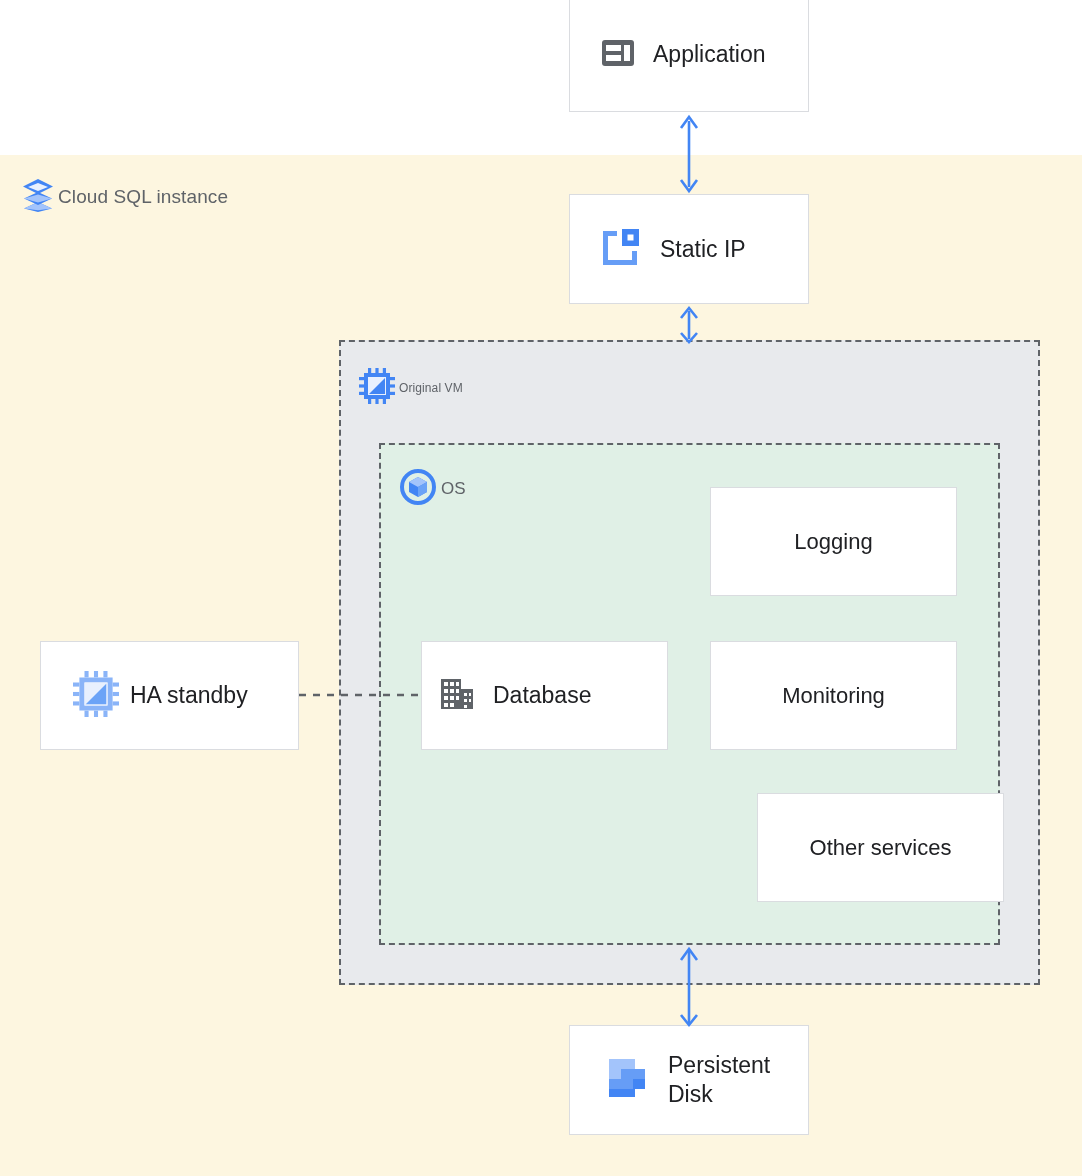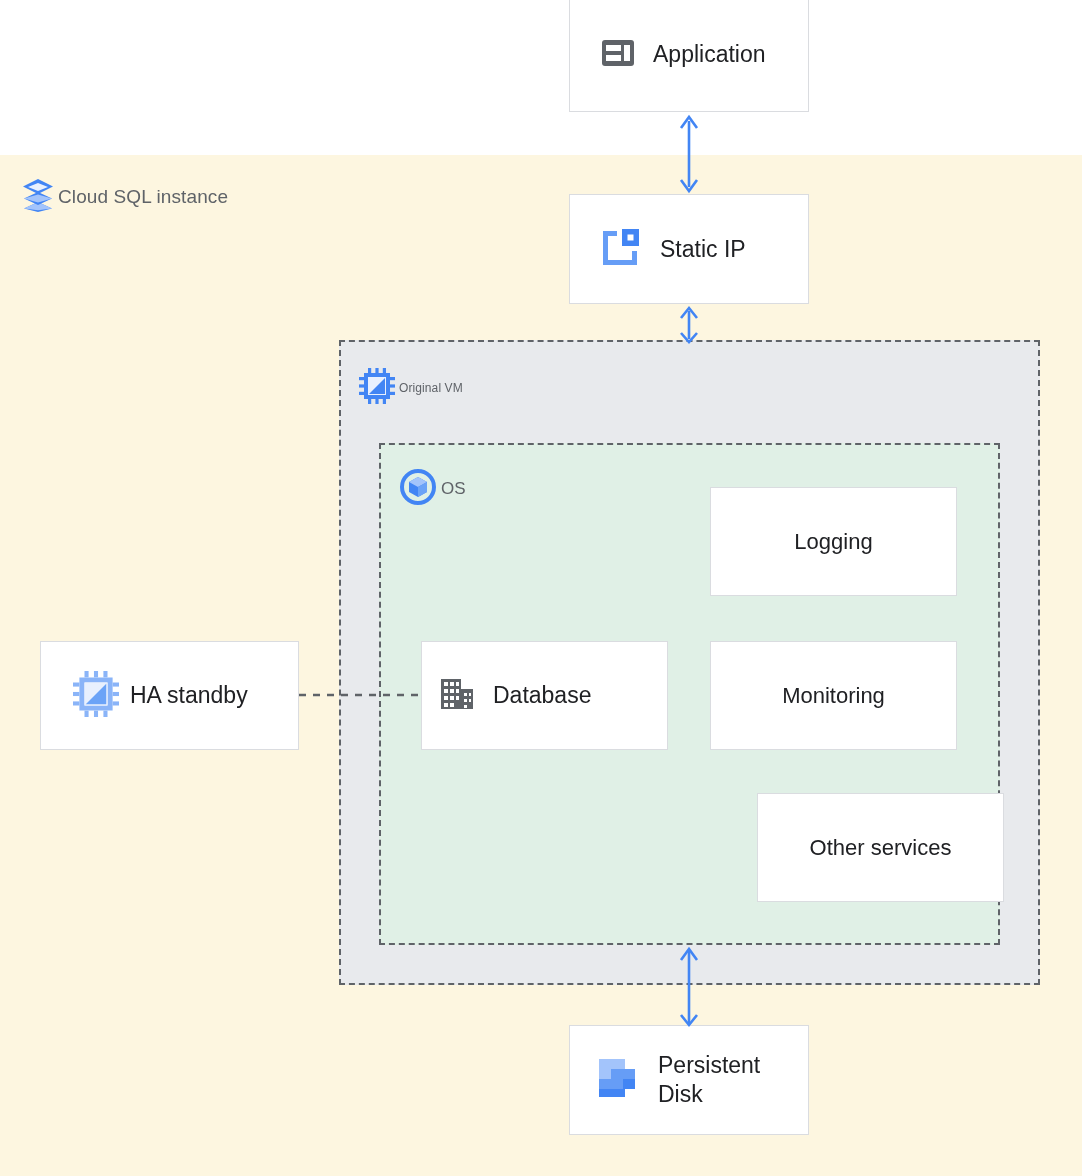--- a/index.html
+++ b/index.html
@@ -104,21 +104,21 @@
   #node-staticip .node-label,
   #node-hastandby .node-label,
   #node-database .node-label,
   #node-pd .node-label { font-size: 23px; }
 
   .node.icon-left { justify-content: flex-start; padding-left: 30px; }
   #node-application.icon-left { padding-left: 31px; }
   #node-staticip.icon-left { }
   #node-hastandby.icon-left { padding-left: 32px; gap: 11px; }
   #node-database.icon-left { padding-left: 17px; }
-  #node-pd.icon-left { padding-left: 28px; gap: 22px; }
+  #node-pd.icon-left { padding-left: 38px; gap: 22px; }
 
   
   .icon { display: block; flex: none; }
 
   
   .conn { position: absolute; }
   #arrow-app-ip    { left: 674px; top: 112px; }
   #arrow-ip-vm     { left: 674px; top: 304px; }
   #arrow-os-pd     { left: 674px; top: 944px; }
   #dash-ha-db      { left: 299px; top: 688px; }

